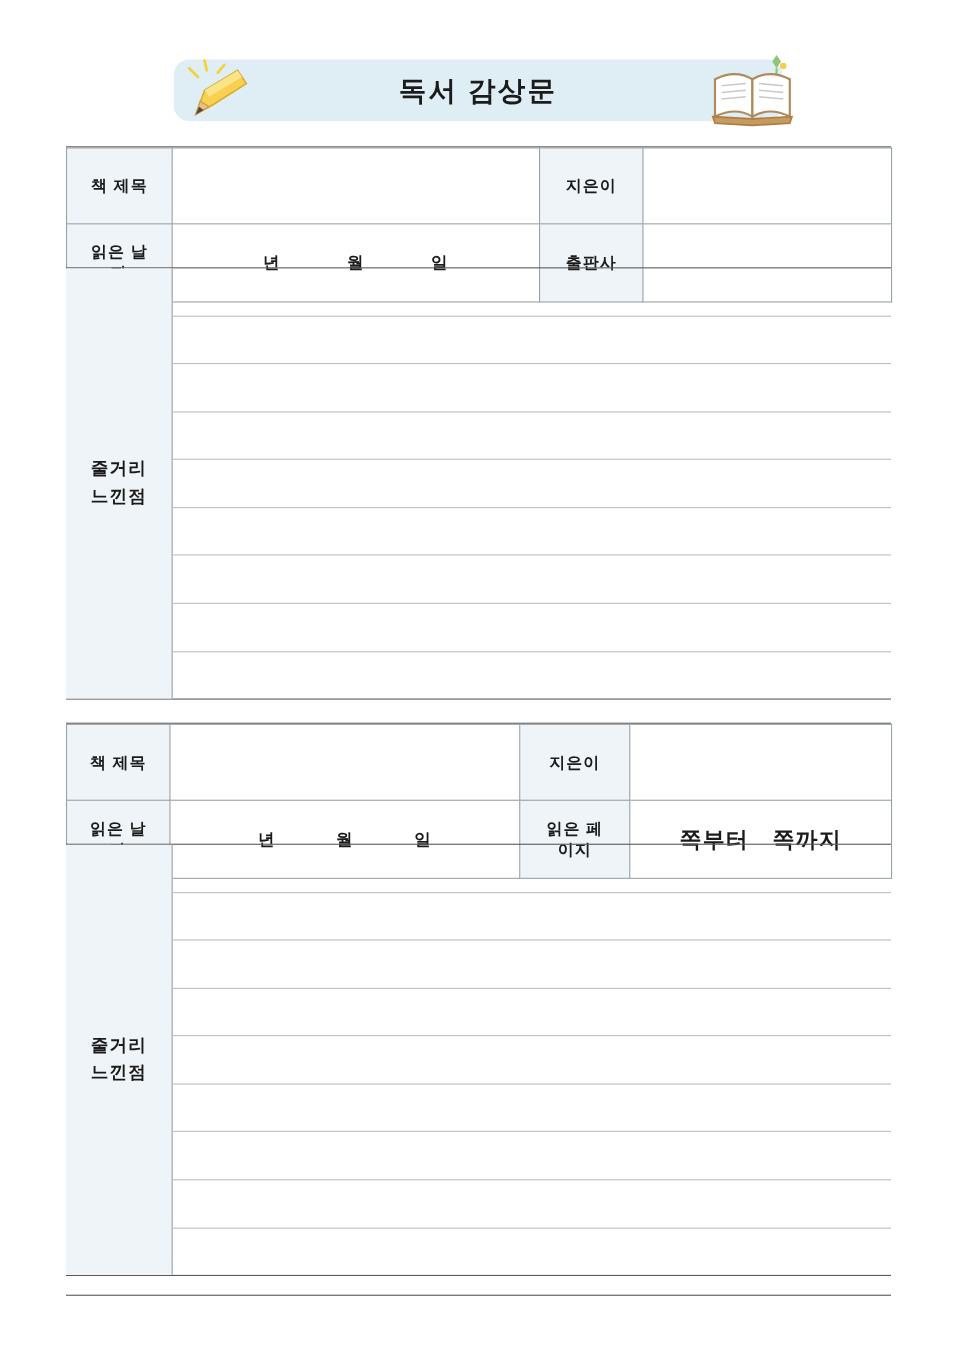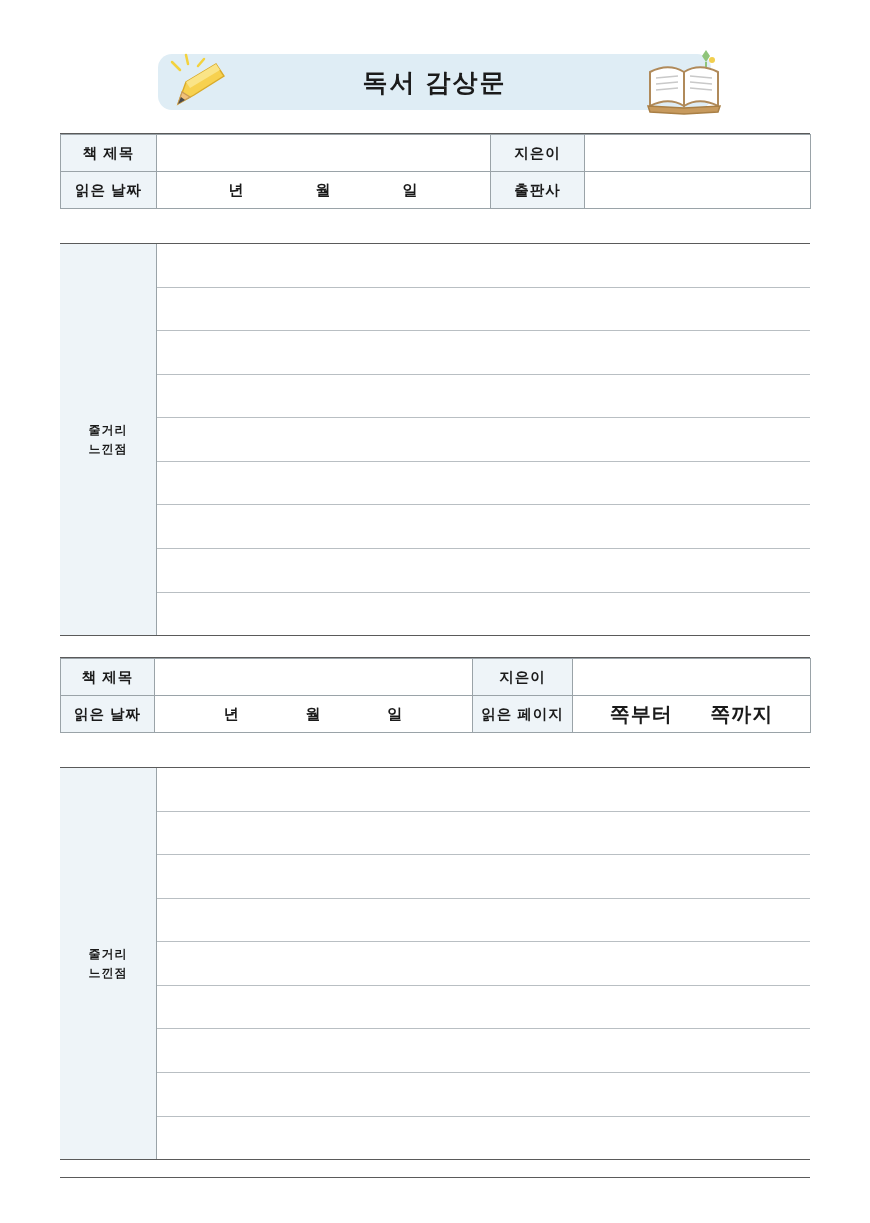--- a/index.html
+++ b/index.html
@@ -76,21 +76,21 @@
     border-collapse: collapse;
     width: 750px;
     table-layout: fixed;
   }
   table.info td {
     border: 1px solid #9aa3a8;
     height: 36px;
     font-size: 14.5px;
     text-align: center;
     vertical-align: middle;
-    padding: 0;
+    padding: 16px;
   }
   table.info td.label {
     background: #eef4f8;
     font-weight: bold;
     font-size: 14.5px;
     letter-spacing: 1px;
   }
   table.info td.value {
     background: #ffffff;
   }
@@ -126,21 +126,21 @@
   .body-side {
     width: 96px;
     flex: 0 0 96px;
     background: #eef4f8;
     border-right: 1px solid #9aa3a8;
     display: flex;
     align-items: center;
     justify-content: center;
     text-align: center;
     font-weight: bold;
-    font-size: 12px;
+    font-size: 16px;
     line-height: 1.55;
     letter-spacing: 1px;
   }
   .body-lines {
     flex: 1 1 auto;
     display: flex;
     flex-direction: column;
   }
   .body-lines .line {
     flex: 1 1 0;

